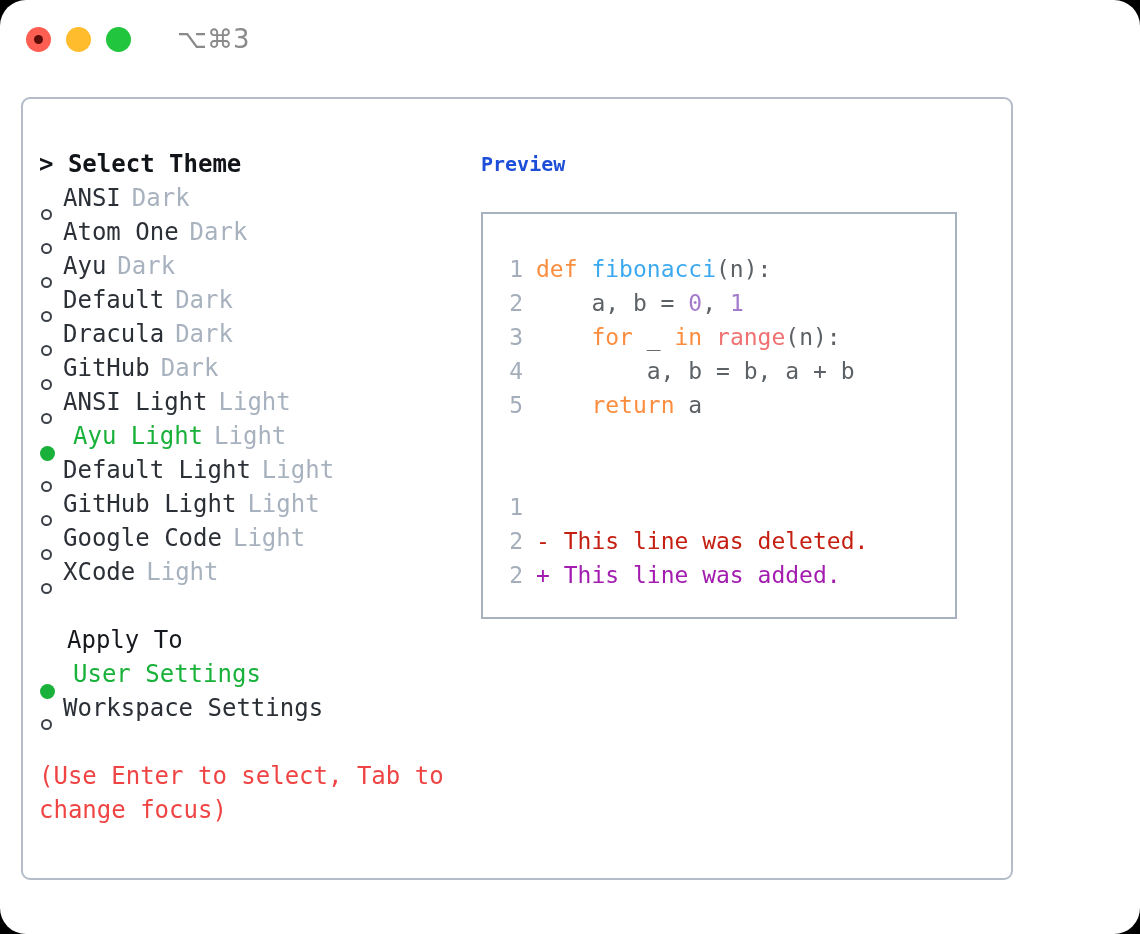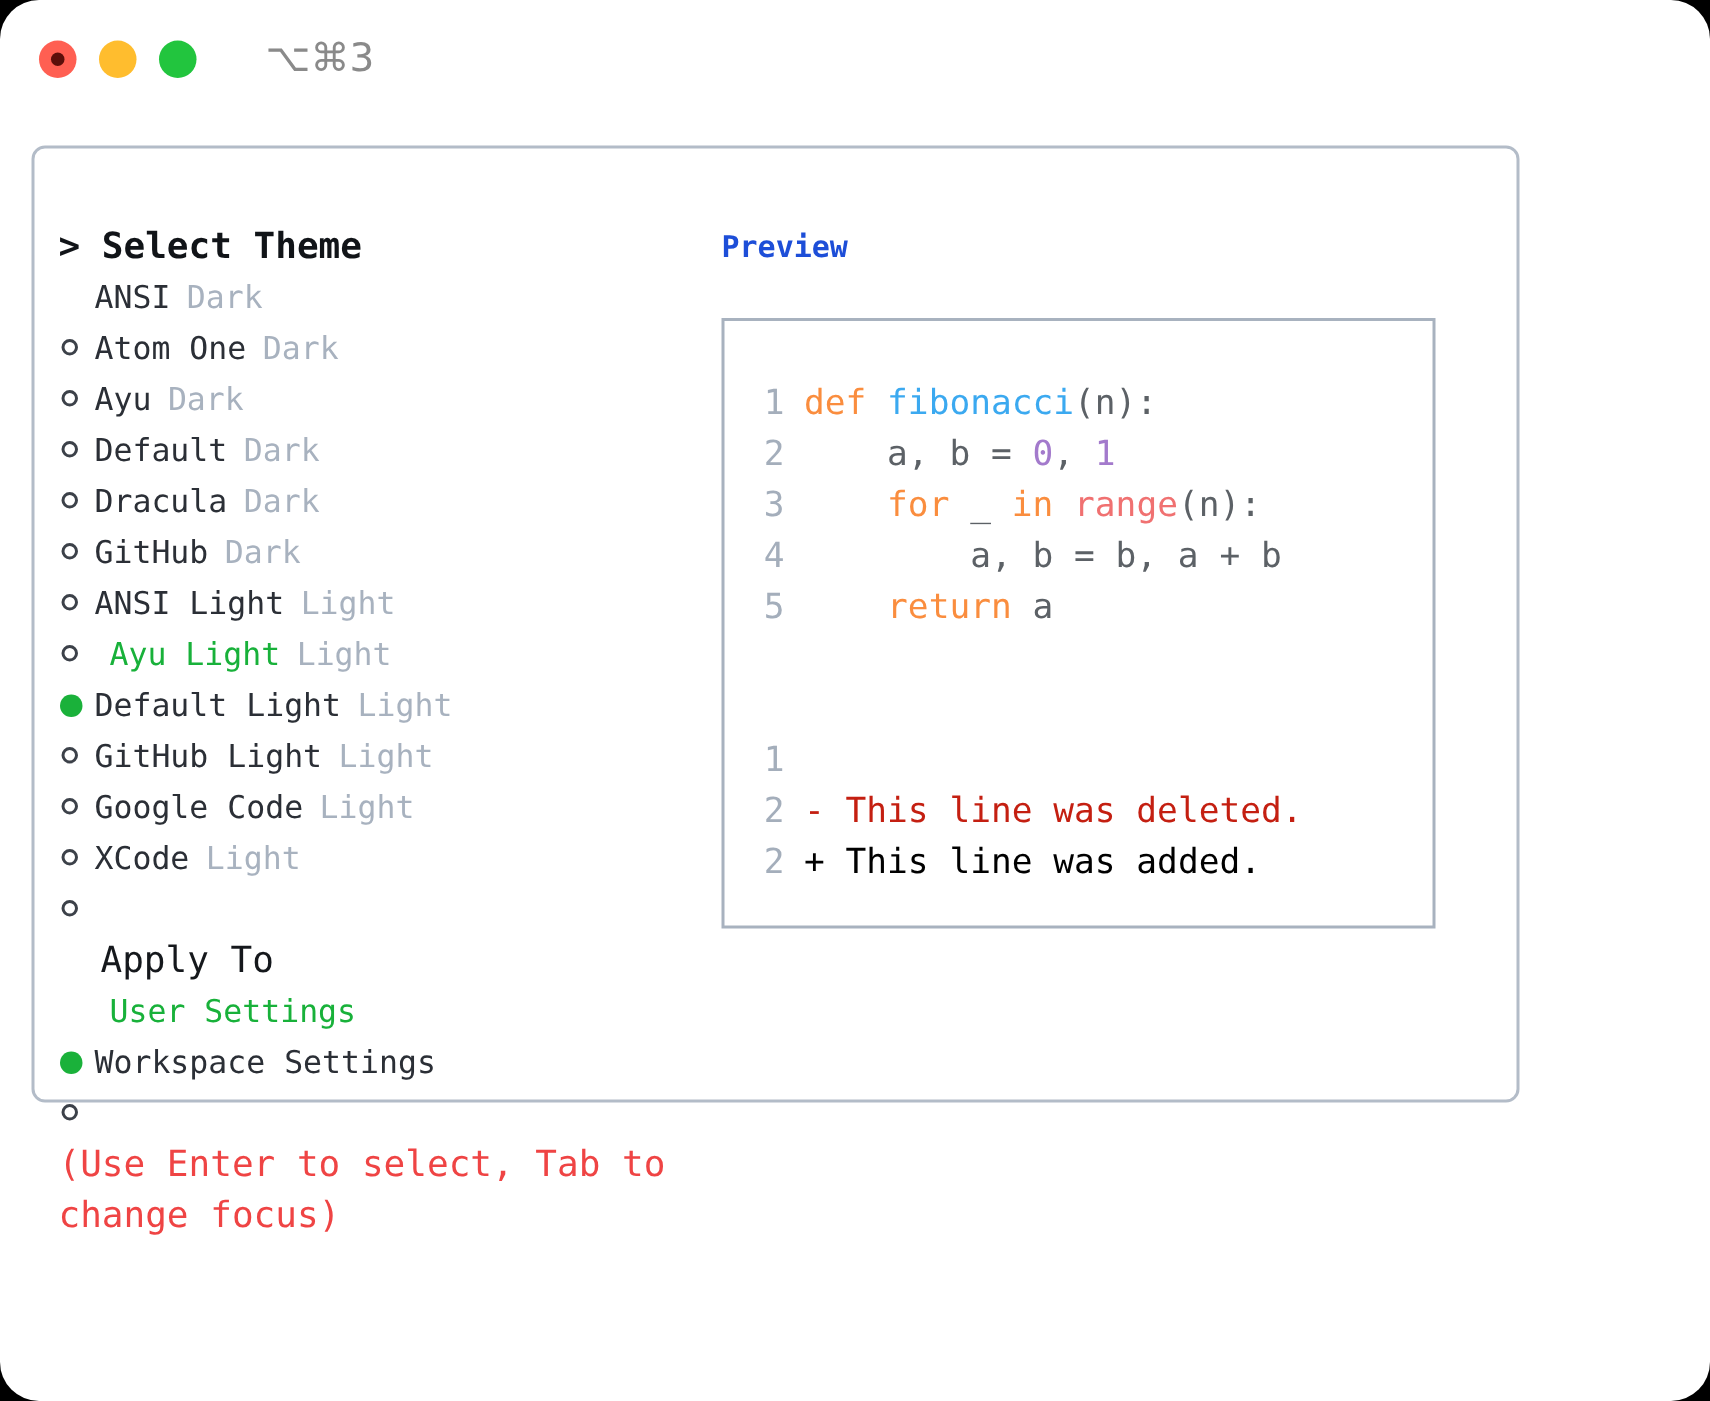--- a/index.html
+++ b/index.html
@@ -63,21 +63,21 @@
     letter-spacing: 0px;
     font-family: "DejaVu Sans", sans-serif;
     font-weight: 500;
   }
   
   .panel {
     position: absolute;
     left: 21px;
     top: 97px;
     width: 992px;
-    height: 638px;
+    height: 783px;
     border: 2px solid #b3bcc8;
     border-radius: 9px;
     box-sizing: border-box;
   }
   .panel-inner {
     position: relative;
     width: 100%;
     height: 100%;
   }
   
@@ -89,22 +89,22 @@
   }
   .section-head {
     font-size: 24px;
     font-weight: bold;
     color: #111418;
     line-height: 34px;
     white-space: pre;
   }
   .opt-row {
     display: flex;
-    align-items: flex-end;
-    font-size: 21px;
+    align-items: center;
+    font-size: 24px;
     line-height: 34px;
     color: #2b2f36;
     white-space: pre;
   }
   .bullet {
     width: 24px;
     flex: 0 0 24px;
     font-size: 21px;
     color: #2b2f36;
     line-height: 34px;
@@ -185,21 +185,21 @@
     margin-right: 13px;
   }
   .blank-line { height: 34px; }
   .kw   { color: #fa8d3e; }
   .fn   { color: #3ba9f0; }
   .num  { color: #a37acc; }
   .bi   { color: #f07171; }
   .pln  { color: #5c6166; }
   .ctx  { color: #808a93; }
   .del  { color: #c41f11; }
-  .add  { color: #000000; }
+  .add  { color: #a21caf; }
 </style>
 </head>
 <body>
 
 <div class="window">
 
   <div class="titlebar">
     <div class="lights">
       <div class="light red">
         <div class="inner-dot"></div>

